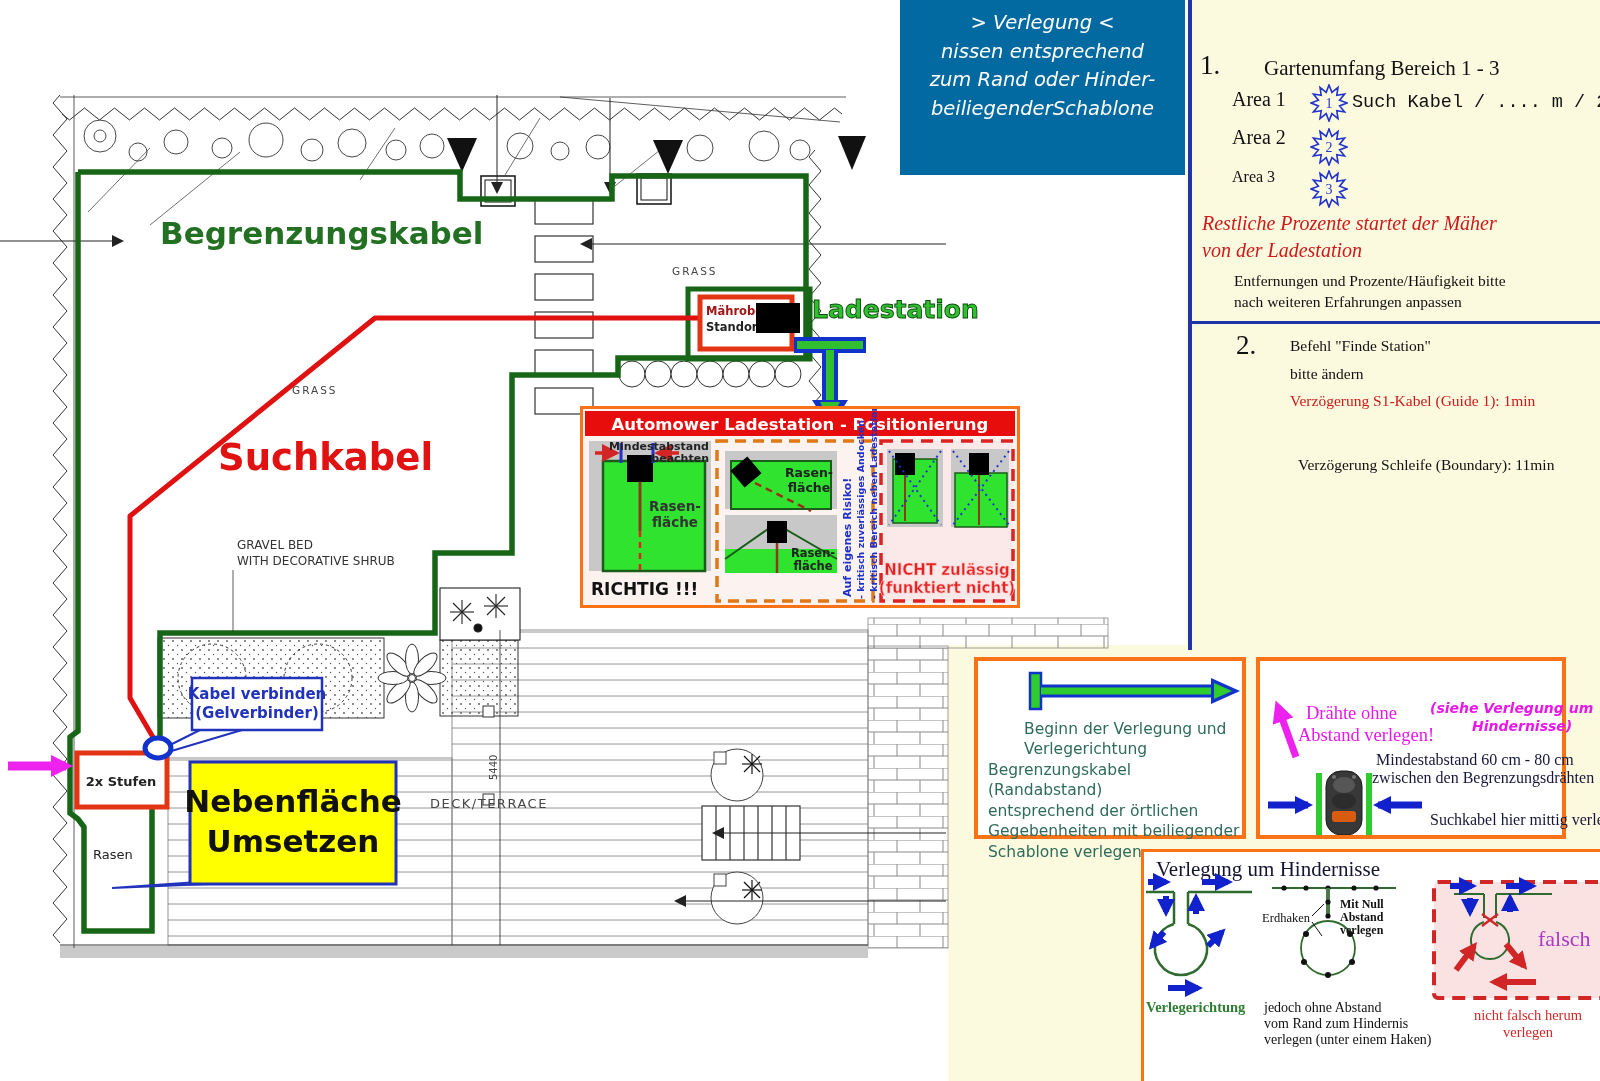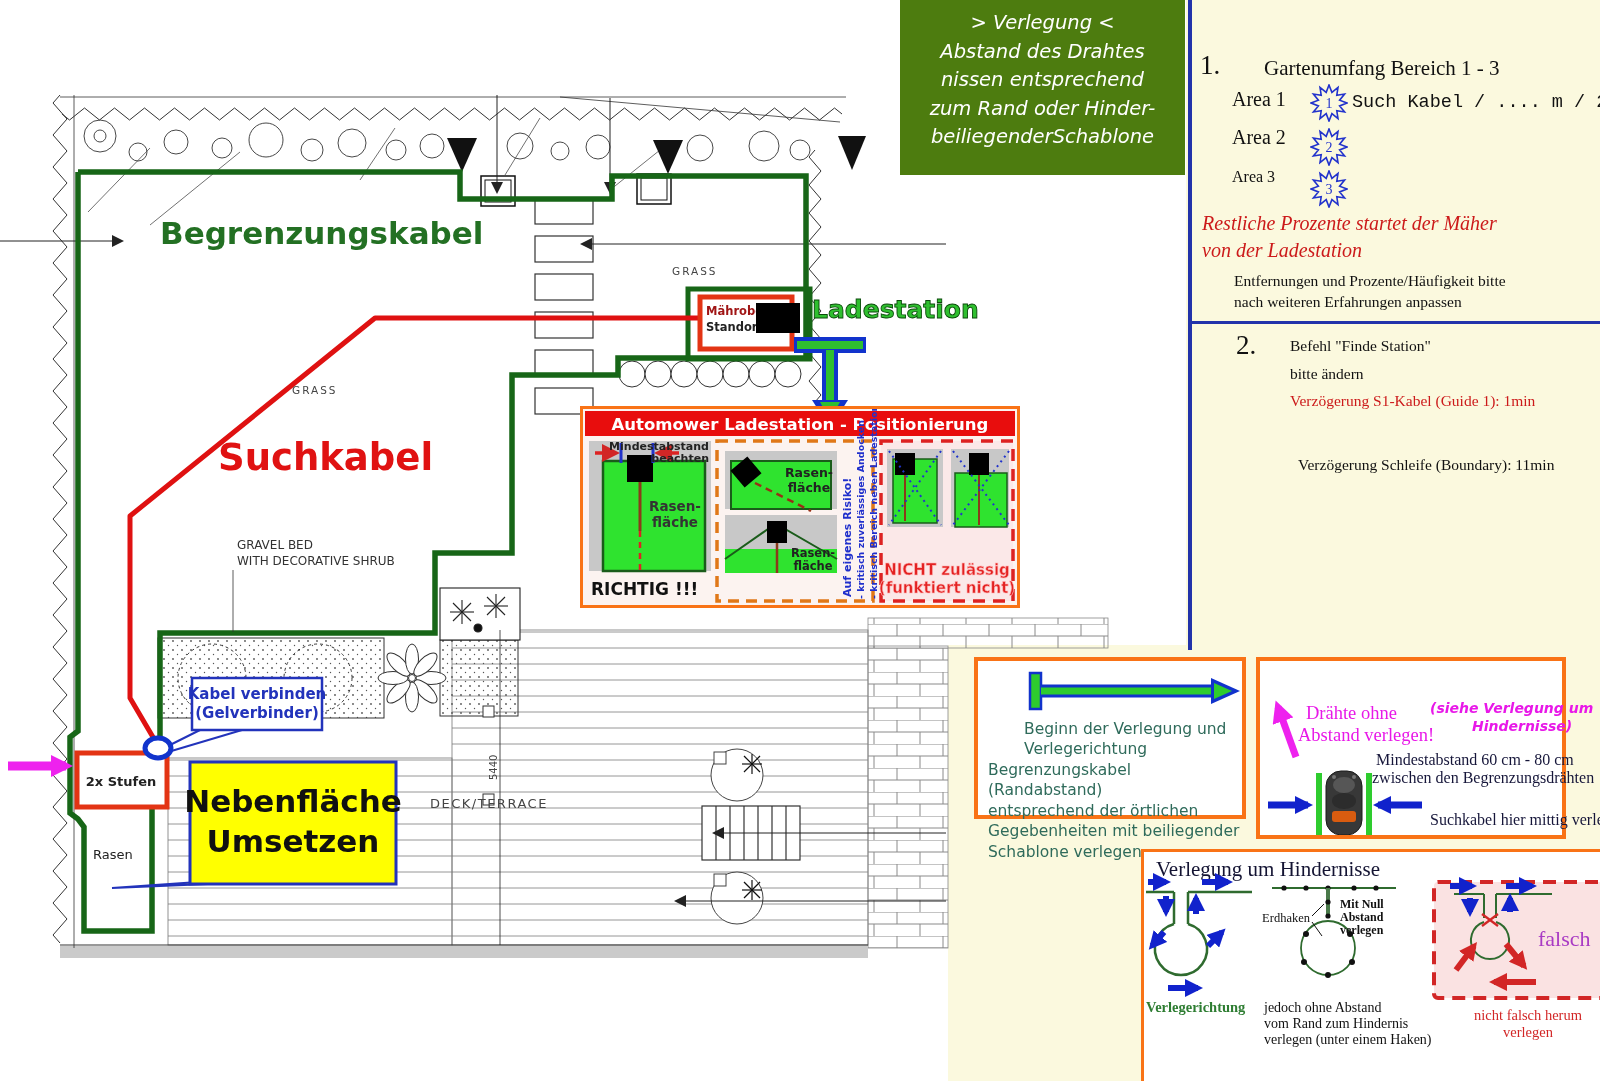--- a/index.html
+++ b/index.html
@@ -13,28 +13,28 @@
   
   #settings-panel{left:1186px;top:0;width:414px;height:650px;background:#FBF9DE;}
   #settings-panel .vbar{position:absolute;left:2px;top:0;width:3.5px;height:650px;background:#2233AA;}
   .pp{position:absolute;white-space:nowrap;font-family:"Liberation Serif",serif;color:#111;}
   .p-title{left:10px;top:8px;font-size:28px;color:#E416E4;letter-spacing:.5px;}
   .p-num{font-size:27px;}
   .p-red{color:#CC1A1A;font-style:italic;font-size:20px;}
   .p-div{position:absolute;left:6px;top:321px;right:0;height:2.5px;background:#2233AA;}
 
   
-  #note-box{left:900px;top:0;width:285px;height:175px;background:#4d7c0f;color:#fff;
+  #note-box{left:900px;top:0;width:285px;height:175px;background:#0369a1;color:#fff;
     text-align:center;font-style:italic;font-weight:500;font-size:19.5px;line-height:28.5px;
     padding-top:9px;box-sizing:border-box;}
 
   
   .cybox{position:absolute;border:4px solid #f97316;background:#fff;box-sizing:border-box;margin-left:24px;}
   #pos-box{left:556px;top:406px;width:440px;height:202px;border-width:3px;background:#FCF3F0;}
-  #begin-box{left:950px;top:657px;width:272px;height:162px;}
+  #begin-box{left:950px;top:657px;width:272px;height:182px;}
   #spacing-box{left:1232px;top:657px;width:310px;height:182px;}
   #obstacle-box{left:1117px;top:849px;width:483px;height:260px;border-width:3px;}
   #yellow-low{left:948px;top:645px;width:652px;height:436px;background:#FBF9DE;}
 
   .bt{margin:0;font-size:15.5px;color:#2F6B5B;line-height:1.32;font-weight:500;}
   .bt.c{margin-left:46px;}
   .bt.l{margin-left:10px;}
 </style>
 </head>
 <body>
@@ -272,21 +272,20 @@
     <g>
       <polygon points="198,882 258,882 112,888" fill="#FFFF00" stroke="#2233BB" stroke-width="2"></polygon>
       <rect x="190" y="762" width="206" height="122" fill="#FFFF00" stroke="#2233BB" stroke-width="3"></rect>
       <text x="293" y="812" font-size="31" font-weight="bold" fill="#111" text-anchor="middle">Nebenfläche</text>
       <text x="293" y="852" font-size="31" font-weight="bold" fill="#111" text-anchor="middle">Umsetzen</text>
     </g>
   </svg>
 
   <div class="abs" id="note-box">
     <div>&gt; Verlegung &lt;</div>
-    <div>Abstand des Drahtes</div>
     <div>nissen entsprechend</div>
     <div>zum Rand oder Hinder-</div>
     <div>beiliegenderSchablone</div>
   </div>
 
   <div class="abs" id="settings-panel">
     <div class="vbar"></div>
     <div class="pp p-num" style="left:14px;top:50px;">1.</div>
     <div class="pp" style="left:78px;top:56px;font-size:21px;">Gartenumfang Bereich 1 - 3</div>
 

